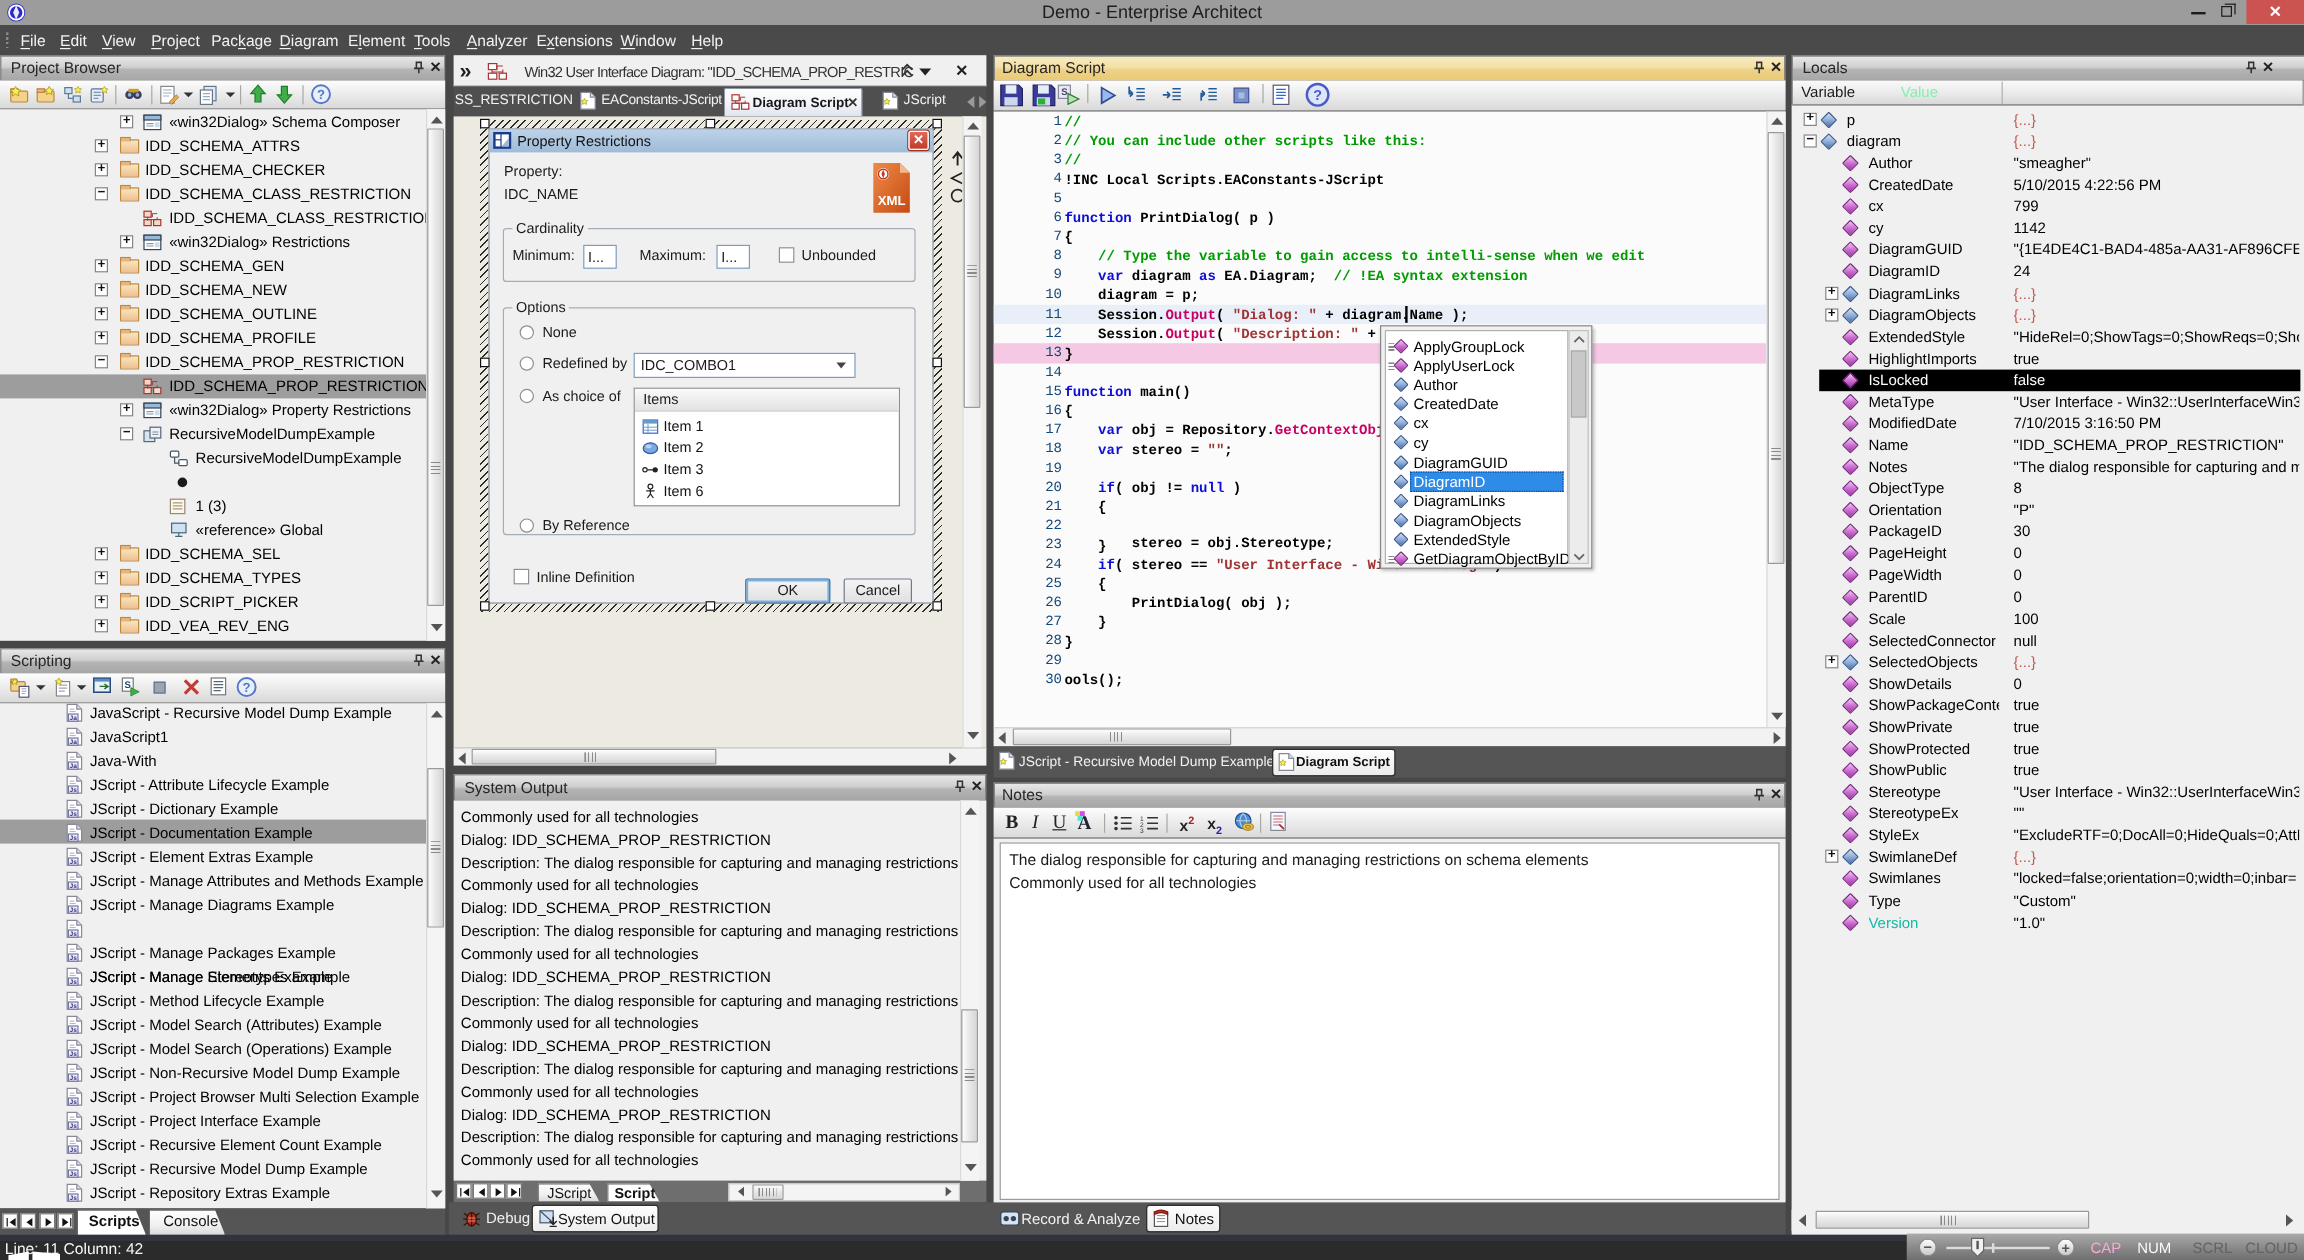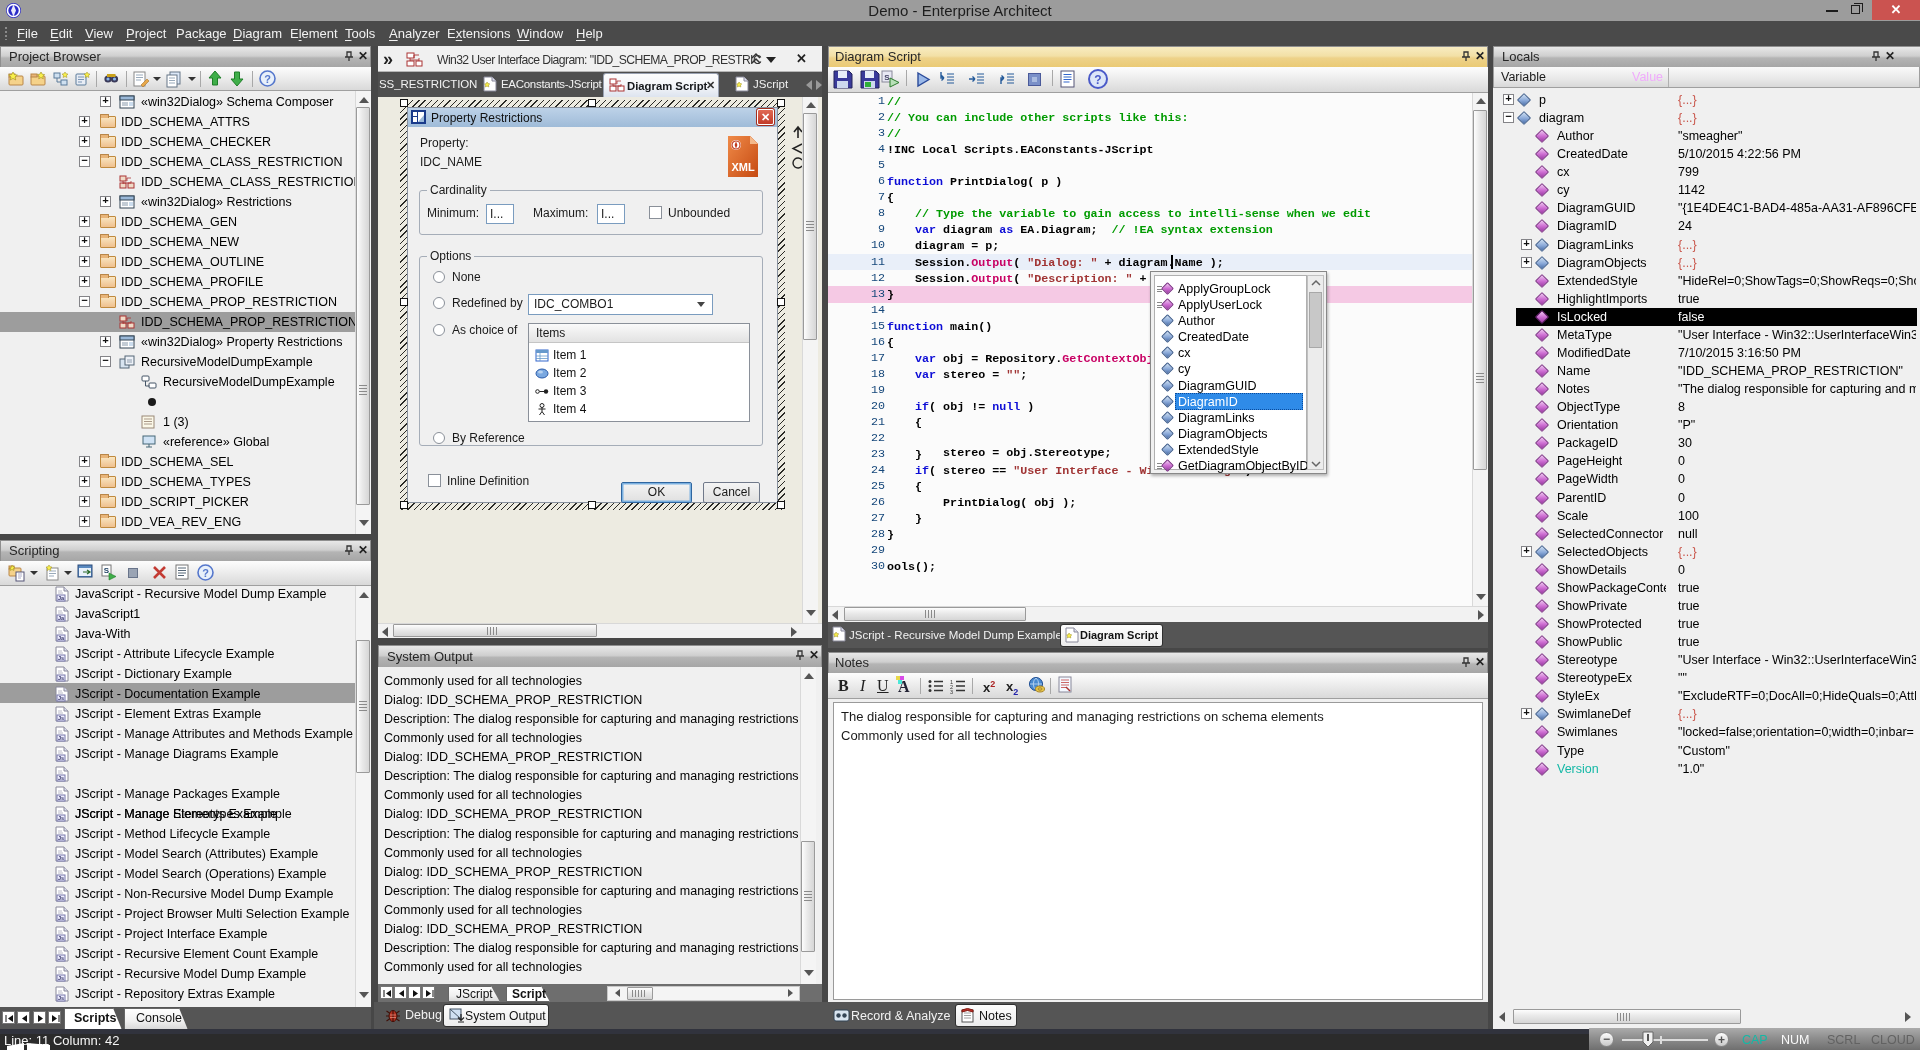--- a/index.html
+++ b/index.html
@@ -606,21 +606,21 @@
   <svg style="position:absolute;left:6px;top:61px" width="14" height="13">
       <circle cx="2.5" cy="6.5" r="1.8" fill="none" stroke="#222"></circle>
       <path d="M4.5 6.5 h5" stroke="#222"></path>
       <circle cx="11" cy="6.5" r="2.2" fill="#222"></circle>
     </svg>
   <div class="nw" style="position:absolute;left:24px;top:60px;font-size:12px">Item 3</div>
   <svg style="position:absolute;left:6px;top:79px" width="14" height="13">
       <circle cx="7" cy="2.5" r="2" fill="none" stroke="#222"></circle>
       <path d="M7 4.5 v4 M3.5 6 h7 M7 8.5 L4.5 12 M7 8.5 L9.5 12" stroke="#222" fill="none"></path>
     </svg>
-  <div class="nw" style="position:absolute;left:24px;top:78px;font-size:12px">Item 4</div>
+  <div class="nw" style="position:absolute;left:24px;top:78px;font-size:12px">Item 6</div>
   <svg style="position:absolute;left:6px;top:97px" width="14" height="13">
       <ellipse cx="7" cy="6" rx="6" ry="4.5" fill="#7aa8e0" stroke="#2a5aa8"></ellipse>
     </svg>
   <div class="nw" style="position:absolute;left:24px;top:96px;font-size:12px">Item 5</div>
 </div>
 <div class="a" style="left:433px;top:432px;width:12px;height:12px;background:#fff;border:1px solid #8a9099;border-radius:50%"></div>
 <div class="a nw" style="left:452px;top:431px;font-size:12px;color:#1a1a1a">By Reference</div>
 
 <div class="a" style="left:428px;top:474px;width:13px;height:13px;background:#fff;border:1px solid #8a9099"></div>
 <div class="a nw" style="left:447px;top:474px;font-size:12px;color:#1a1a1a">Inline Definition</div>
@@ -981,21 +981,21 @@
     <path d="M3 4 h8 M3 6.5 h8 M3 9 h8 M3 11.5 h5" stroke="#c66" stroke-width="1"></path>
     <path d="M8 11 l4 4" stroke="#a33" stroke-width="1.5"></path>
   </svg>
 <div class="a pbody" style="left:828px;top:699px;width:660px;height:303px"></div>
 <div class="a" style="left:833px;top:702px;width:650px;height:298px;background:#fff;border:1px solid #9a9a9a"></div>
 <div class="a nw" style="left:841px;top:707px;font-size:13px;line-height:19px;color:#1a1a1a">The dialog responsible for capturing and managing restrictions on schema elements<br>Commonly used for all technologies</div>
 
 <div class="a ptitle" style="left:1493px;top:46px;width:454px;height:21px;line-height:20px"><span style="margin-left:8px">Locals</span></div>
 <div class="a" style="left:1493px;top:67px;width:427px;height:21px;background:linear-gradient(#fafafa,#e8e8e8 60%,#d8d8d8);border:1px solid #9f9f9f;border-top:none"></div>
 <div class="a nw" style="left:1501px;top:70px;font-size:12.5px;color:#1a1a1a">Variable</div>
-<div class="a nw" style="left:1632px;top:70px;font-size:12.5px;color:#f0abfc">Value</div>
+<div class="a nw" style="left:1584px;top:70px;font-size:12.5px;color:#86efac">Value</div>
 <div class="a" style="left:1668px;top:68px;width:1px;height:19px;background:#b0b0b0"></div>
 <div class="a pbody" style="left:1493px;top:88px;width:427px;height:941px"></div>
 <div class="exp" style="left:1503px;top:94px">+</div>
 <div class="diam dblue" style="left:1519px;top:95px;width:10px;height:10px"></div>
 <div class="lvar" style="left:1539px;top:91px;color:#000;max-width:127px;overflow:hidden">p</div>
 <div class="lvar" style="left:1678px;top:91px;color:#c9574c;max-width:238px;overflow:hidden">{...}</div>
 <div class="exp" style="left:1503px;top:112px">−</div>
 <div class="diam dblue" style="left:1519px;top:113px;width:10px;height:10px"></div>
 <div class="lvar" style="left:1539px;top:109px;color:#000;max-width:127px;overflow:hidden">diagram</div>
 <div class="lvar" style="left:1678px;top:109px;color:#c9574c;max-width:238px;overflow:hidden">{...}</div>
@@ -1123,20 +1123,20 @@
 <div class="a nw" style="left:4px;top:1033px;font-size:13px;color:#f5f5f5">Line: 11 Column: 42</div>
 <div class="a" style="left:1589px;top:1028px;width:331px;height:22px;background:linear-gradient(#ababab,#8e8e8e 45%,#6f6f6f)"></div>
 <div class="a" style="left:1599px;top:1032px;width:15px;height:15px;border-radius:50%;background:linear-gradient(#fdfdfd,#c8c8c8);border:1px solid #888;color:#555;font-size:12px;line-height:13px;text-align:center;font-weight:bold">−</div>
 <div class="a" style="left:1622px;top:1039px;width:86px;height:1.5px;background:#dcdcdc"></div>
 <div class="a" style="left:1660px;top:1036px;width:1.5px;height:8px;background:#dcdcdc"></div>
 <svg class="a" style="left:1642px;top:1031px" width="12" height="17">
     <path d="M1 1 h10 v10 l-5 5 -5-5 Z" fill="#f0f0f0" stroke="#666"></path>
     <rect x="5" y="3" width="2" height="7" fill="#555"></rect>
   </svg>
 <div class="a" style="left:1714px;top:1032px;width:15px;height:15px;border-radius:50%;background:linear-gradient(#fdfdfd,#c8c8c8);border:1px solid #888;color:#555;font-size:12px;line-height:14px;text-align:center;font-weight:bold">+</div>
-<div class="a nw" style="left:1742px;top:1033px;font-size:12.5px;color:#14b8a6">CAP</div>
+<div class="a nw" style="left:1742px;top:1033px;font-size:12.5px;color:#f9a8d4">CAP</div>
 <div class="a nw" style="left:1781px;top:1033px;font-size:12.5px;color:#fafafa">NUM</div>
 <div class="a nw" style="left:1827px;top:1033px;font-size:12.5px;color:#626262">SCRL</div>
 <div class="a nw" style="left:1871px;top:1033px;font-size:12.5px;color:#626262">CLOUD</div>
 <svg class="a" style="left:0;top:1043px" width="60" height="7">
     <polygon points="7,3 24,0 24,7 7,7" fill="#fff"></polygon>
     <polygon points="27,0 50,2 50,7 27,7" fill="#fff"></polygon>
   </svg>
 
 </body></html>

